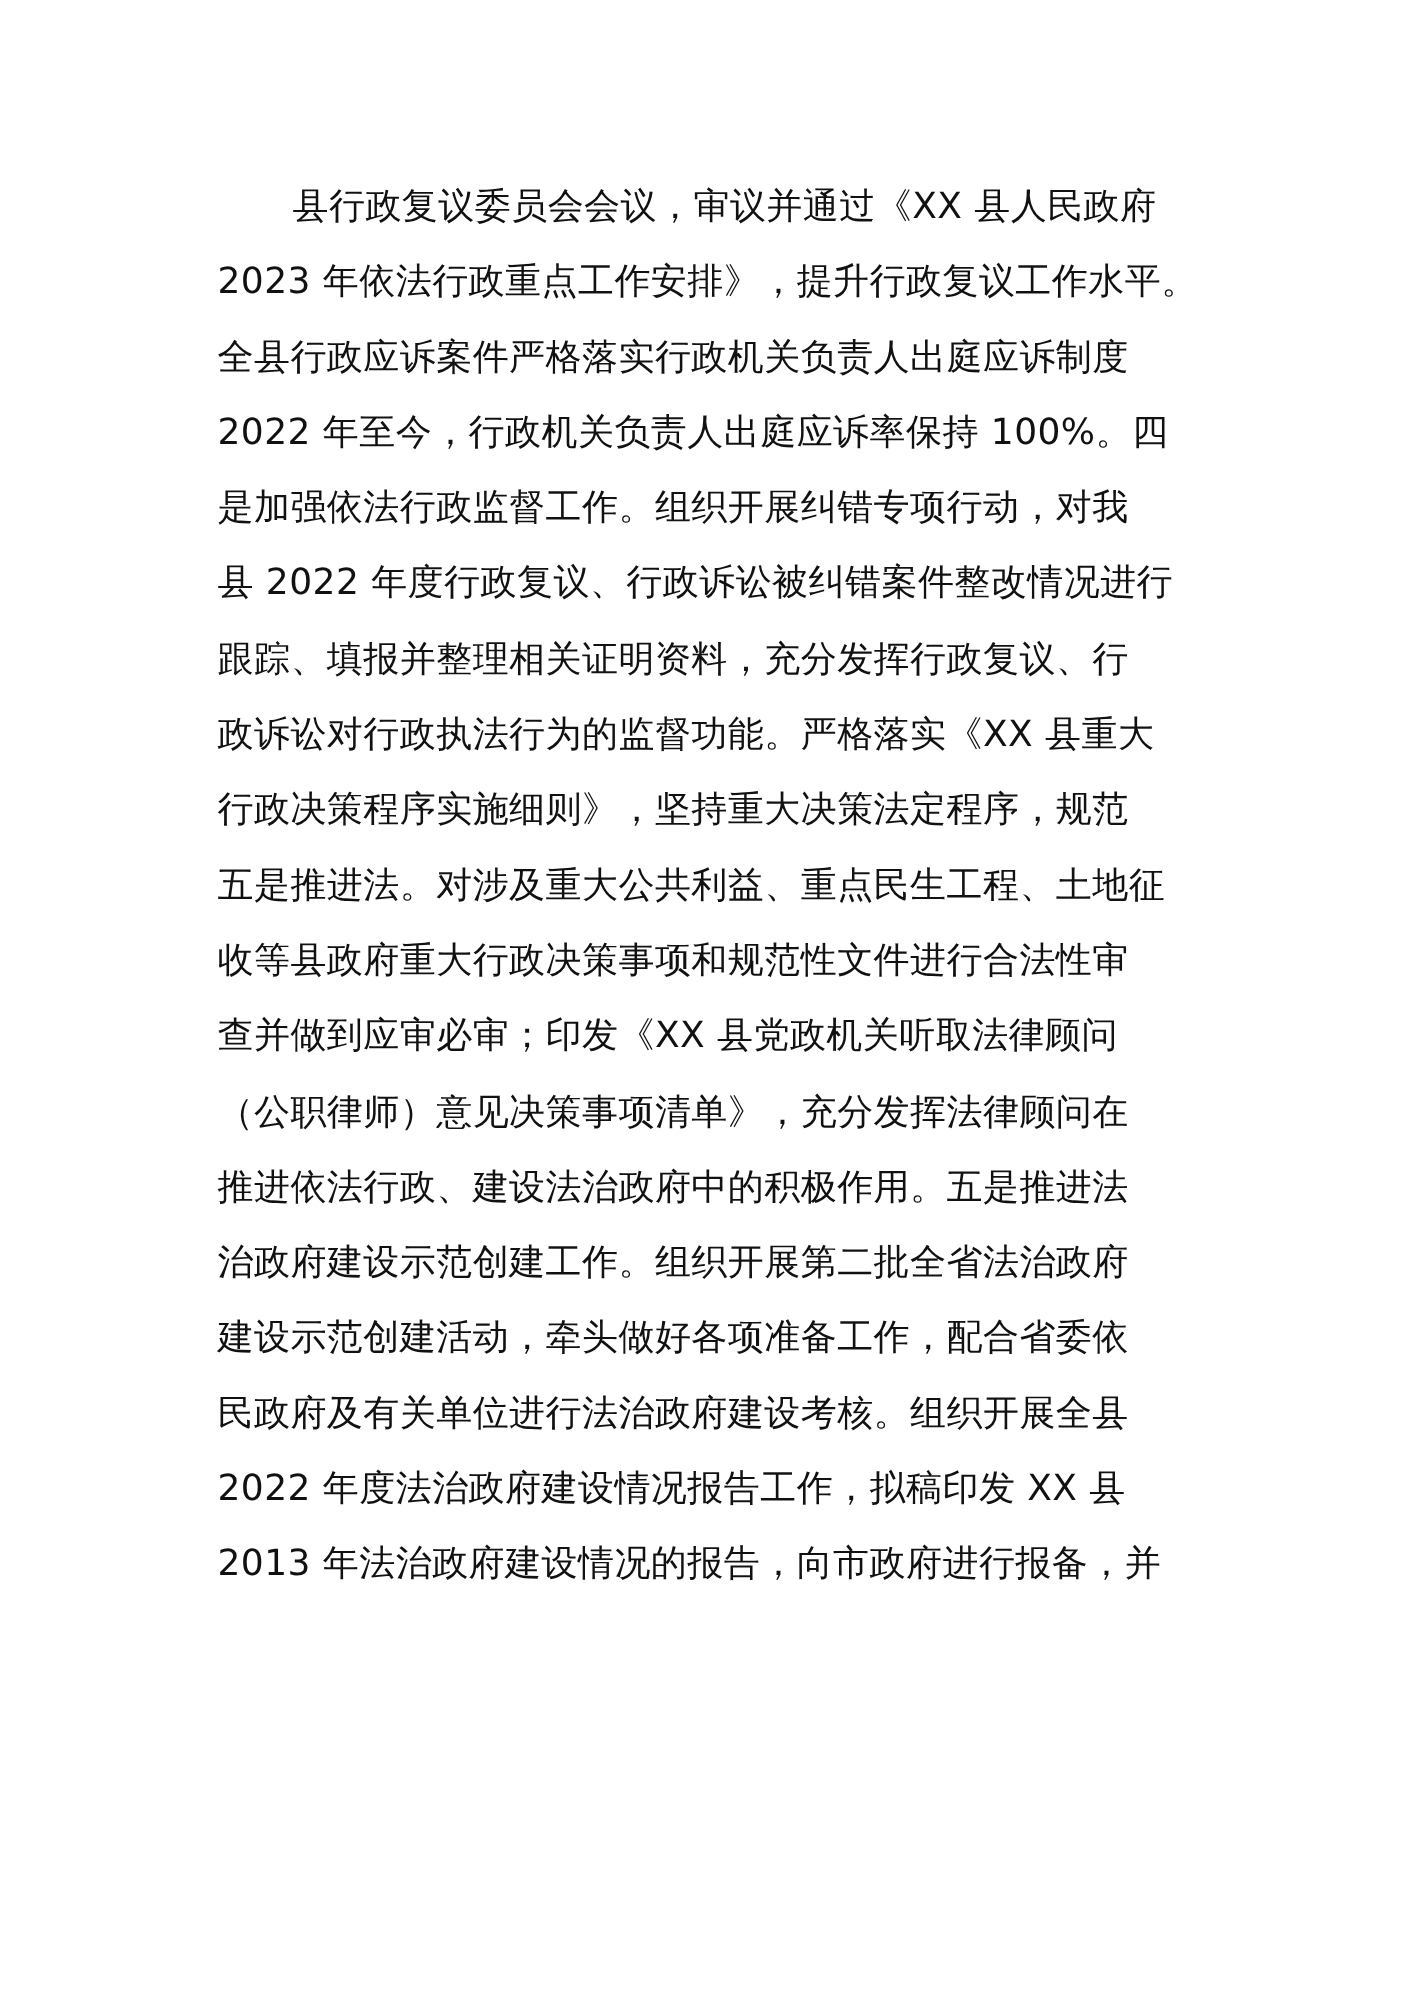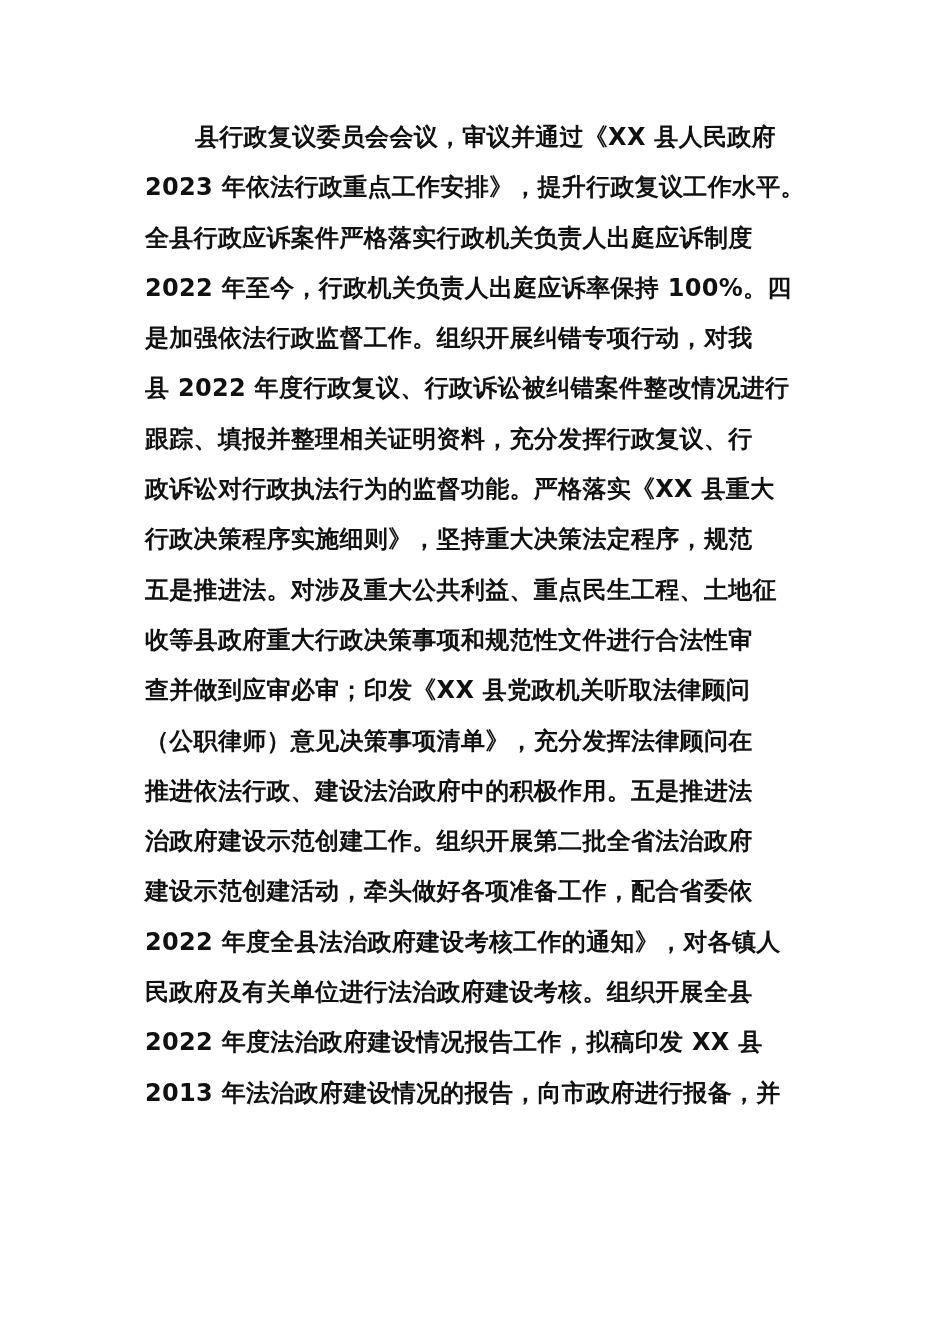--- a/index.html
+++ b/index.html
@@ -13,21 +13,20 @@
       position: relative;
       overflow: hidden;
     }
     .page {
       position: absolute;
       left: 0;
       top: 0;
       width: 950px;
       height: 1344px;
       background: #ffffff;
-      font-weight: bold;
     }
     .text-block {
       position: absolute;
       left: 145px;
       top: 112px;
       width: 670px;
       font-family: "DejaVu Sans", "Liberation Sans", sans-serif;
       font-size: 24px;
       color: #111111;
     }
@@ -55,18 +54,17 @@
     <div class="line">跟踪、填报并整理相关证明资料，充分发挥行政复议、行</div>
     <div class="line">政诉讼对行政执法行为的监督功能。严格落实《XX 县重大</div>
     <div class="line">行政决策程序实施细则》，坚持重大决策法定程序，规范</div>
     <div class="line">五是推进法。对涉及重大公共利益、重点民生工程、土地征</div>
     <div class="line">收等县政府重大行政决策事项和规范性文件进行合法性审</div>
     <div class="line">查并做到应审必审；印发《XX 县党政机关听取法律顾问</div>
     <div class="line">（公职律师）意见决策事项清单》，充分发挥法律顾问在</div>
     <div class="line">推进依法行政、建设法治政府中的积极作用。五是推进法</div>
     <div class="line">治政府建设示范创建工作。组织开展第二批全省法治政府</div>
     <div class="line">建设示范创建活动，牵头做好各项准备工作，配合省委依</div>
-    <div class="line">2022 年度全县法治政府建设考核工作的通知》，对各镇人</div>
     <div class="line">民政府及有关单位进行法治政府建设考核。组织开展全县</div>
     <div class="line">2022 年度法治政府建设情况报告工作，拟稿印发 XX 县</div>
     <div class="line">2013 年法治政府建设情况的报告，向市政府进行报备，并</div>
   </div>
 </div>
 
 </body></html>

